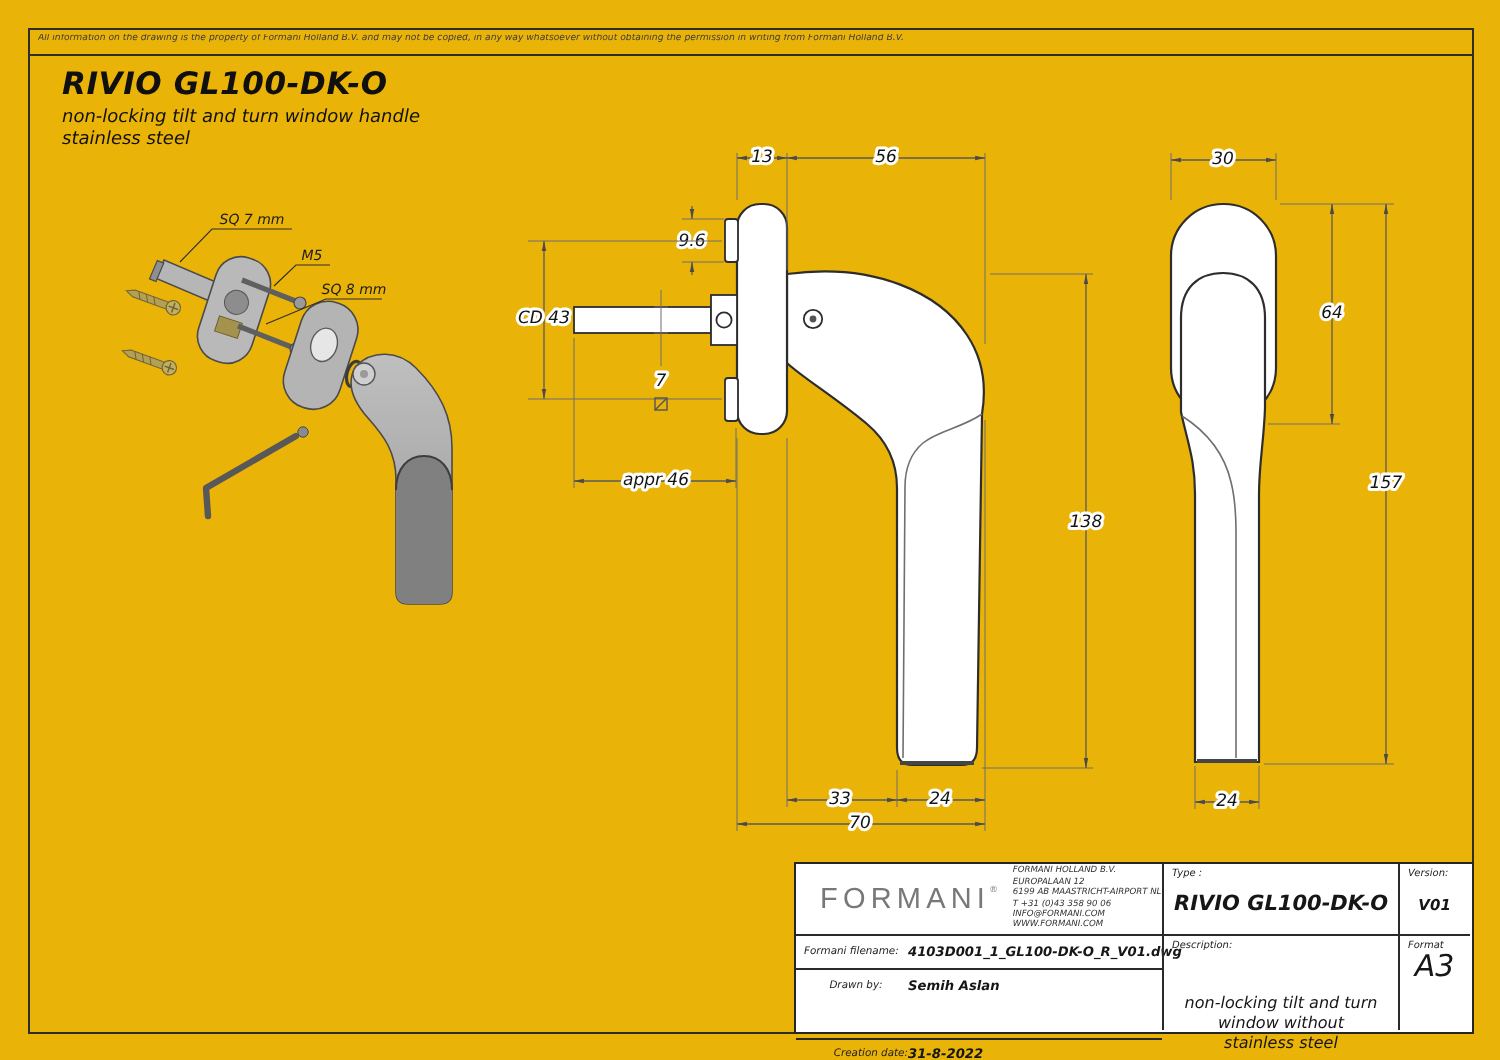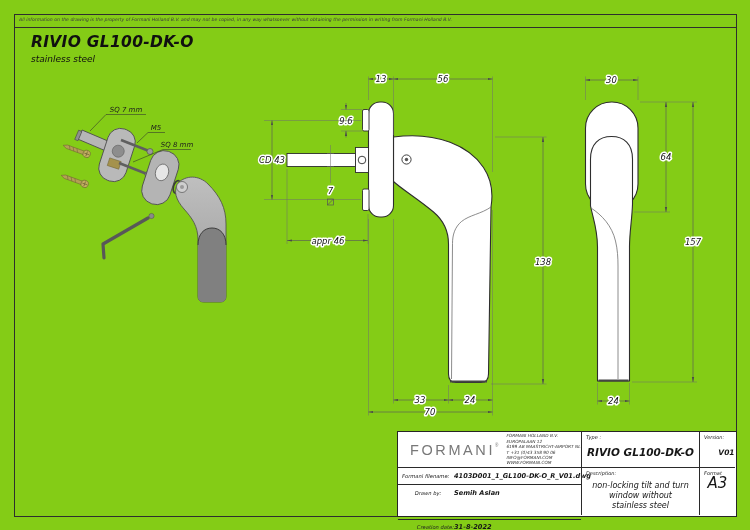--- a/index.html
+++ b/index.html
@@ -1,17 +1,17 @@
 <!DOCTYPE html>
 <html><head>
 <meta charset="utf-8">
 <style>
   html,body { margin:0; padding:0; background:#ffffff; }
   .sheet {
-    position:relative; width:750px; height:530px; background:#84cc16;
+    position:relative; width:750px; height:530px; background:#eab308;
     font-family:"DejaVu Sans", sans-serif; overflow:hidden;
   }
   .frame {
     position:absolute; left:14px; top:14px; width:723px; height:503px;
     border:1.8px solid #2e2e2e; box-sizing:border-box;
   }
   .toprule {
     position:absolute; left:14px; top:27px; width:723px; height:0;
     border-top:1px solid #2e2e2e;
   }
@@ -57,36 +57,37 @@
     font-family:"Liberation Sans", sans-serif; font-style:normal; color:#787878;
     font-size:14.5px; letter-spacing:2.6px; margin-left:12px; white-space:nowrap;
   }
   .logo sup { font-size:4.5px; letter-spacing:0; vertical-align:8px; }
   .addr { font-style:italic; font-size:4.3px; line-height:5.4px; color:#333; margin-left:8px; white-space:nowrap; }
   .slbl { position:absolute; left:4px; top:2px; font-size:5px; color:#222; }
   .rowline { display:flex; align-items:center; height:100%; padding-left:4px; }
   .rowline .rl { font-size:5.2px; width:52px; flex:none; color:#222; }
   .rowline .rv { font-size:6.6px; font-weight:bold; white-space:nowrap; }
   .c-type .val { margin-top:14px; text-align:center; font-size:10.5px; font-weight:bold; white-space:nowrap; }
-  .c-version .val { margin-top:16px; text-align:right; font-size:7.5px; font-weight:bold; }
-  .c-desc .val { margin-top:13px; text-align:center; font-size:8px; line-height:10px; }
+  .c-version .val { margin-top:16px; text-align:center; font-size:7.5px; font-weight:bold; }
+  .c-desc .val { margin-top:29px; text-align:center; font-size:8px; line-height:10px; }
   .c-format .val { margin-top:6px; text-align:center; font-size:15px; }
 </style>
 </head>
 <body>
 
 <div class="sheet">
 
   <div class="frame"></div>
   <div class="disclaimer">All information on the drawing is the property of Formani Holland B.V. and may not be copied, in any way whatsoever without obtaining the permission in writing from Formani Holland B.V.</div>
   <div class="toprule"></div>
 
   <div class="hdr">
     <div class="t">RIVIO GL100-DK-O</div>
     <div class="s">
+      <div>non-locking tilt and turn window handle</div>
       <div>stainless steel</div>
     </div>
   </div>
 
   <svg class="drawing" viewBox="0 0 750 530">
     <defs>
       <marker id="arr" viewBox="0 0 8 8" refX="7.6" refY="4" markerWidth="8" markerHeight="8" orient="auto-start-reverse">
         <path d="M0,2.3 L7.6,4 L0,5.7 Z" fill="#4a4a4a"></path>
       </marker>
       <linearGradient id="hg" x1="0" y1="0" x2="0" y2="1">

